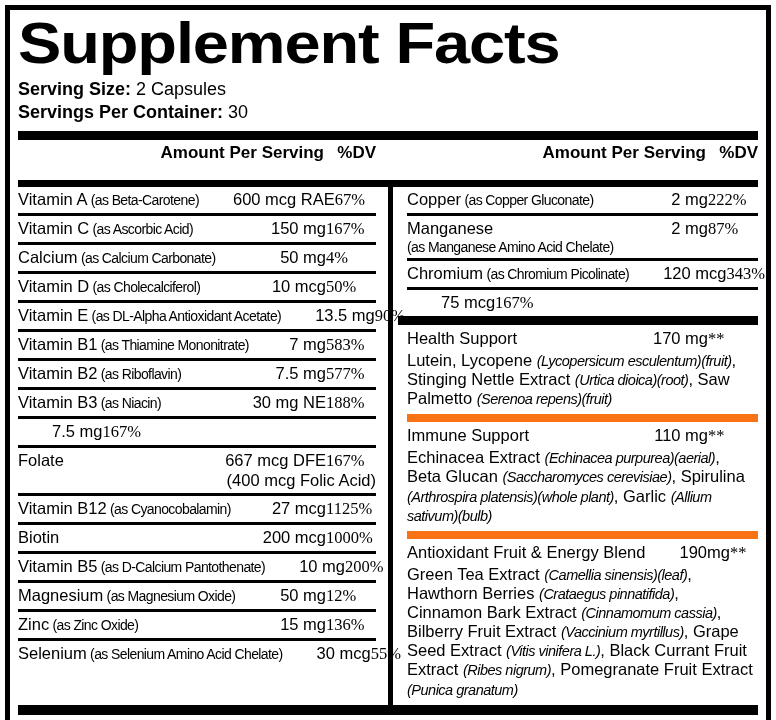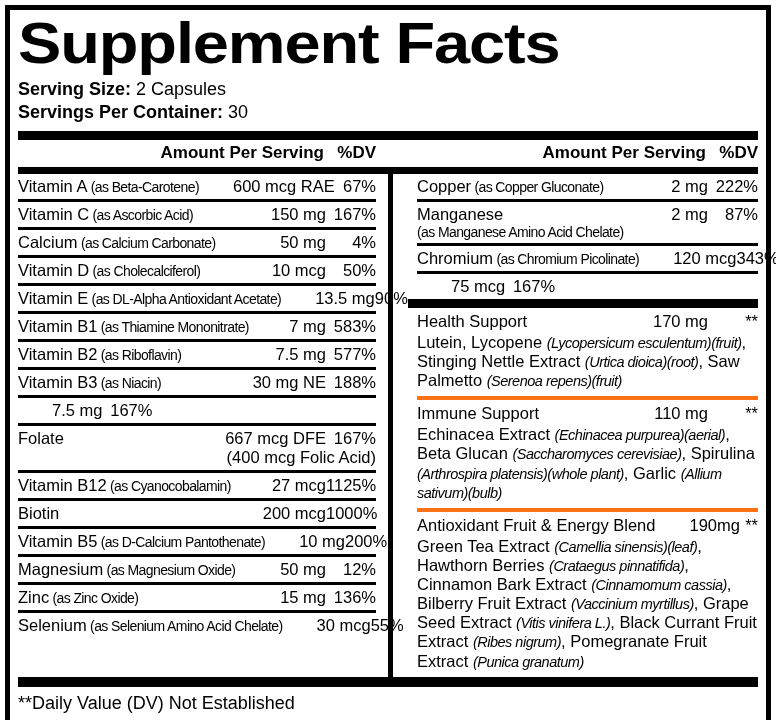--- a/index.html
+++ b/index.html
@@ -7,40 +7,40 @@
   .panel{margin:5px 5px 0 5px;border:5px solid #000;padding:0 8px;box-sizing:border-box;background:#fff;}
   .title{font-size:58px;font-weight:bold;letter-spacing:-1px;line-height:.98;margin-top:5px;
     transform:scaleX(1.12);transform-origin:left center;white-space:nowrap;}
   .serving{margin-top:6px;font-size:18px;line-height:1.28;}
   .serving b{font-weight:bold;}
   .bar{background:#000;}
   .bar-top{height:9px;margin-top:7px;}
   .bar-underhdr{height:7px;}
   .bar-bottom{height:10px;}
   .hdr-row{display:flex;}
-  .hdr-half{width:50%;display:flex;align-items:baseline;padding:3px 0 4px;box-sizing:border-box;}
+  .hdr-half{width:50%;display:flex;align-items:baseline;padding:3px 0 17px;box-sizing:border-box;}
   .hdr-half.left{padding-right:12px;}
   .hdr-half.right{padding-left:9px;}
   .hdr-amount{flex:1;text-align:right;font-weight:bold;font-size:17px;}
   .hdr-dv{width:52px;text-align:right;font-weight:bold;font-size:17px;}
   .columns{display:flex;align-items:stretch;}
   .col{width:50%;box-sizing:border-box;}
   .col-left{padding-right:12px;}
-  .col-right{border-left:5px solid #000;padding-left:24px;}
+  .col-right{border-left:5px solid #000;padding-left:14px;}
   .row{border-bottom:3px solid #000;padding:3px 0 3px;font-size:16.5px;}
   .row.no-border{border-bottom:none;}
   .row-line{display:flex;align-items:baseline;}
   .cell-name{flex:1;white-space:nowrap;overflow:visible;}
   .cond{font-size:14px;letter-spacing:-0.6px;}
   .cell-amount{white-space:nowrap;padding-left:3px;margin-left:31px;}
-  .cell-dv{width:50px;text-align:right;white-space:nowrap;align-self:flex-start;}
+  .cell-dv{width:50px;text-align:left;white-space:nowrap;align-self:flex-start;font-family:Liberation Serif, serif;}
   .amount2{text-align:right;white-space:nowrap;}
   .paren2{white-space:nowrap;}
   .bar-right{height:9px;background:#000;margin-left:-9px;}
-  .blend{border-bottom:4px solid #f97316;padding:4px 0 6px;font-size:16.5px;}
+  .blend{border-bottom:8px solid #f97316;padding:4px 0 6px;font-size:16.5px;}
   .blend.no-border{border-bottom:none;}
   .blend-head{display:flex;align-items:baseline;}
   .blend-name{flex:1;white-space:nowrap;}
   .blend-desc{line-height:1.16;margin-top:2px;}
   .lat{font-style:italic;font-size:14.5px;letter-spacing:-0.5px;}
   .footnote{font-size:18px;padding:6px 0 7px;}
 </style>
 </head>
 <body>
 

